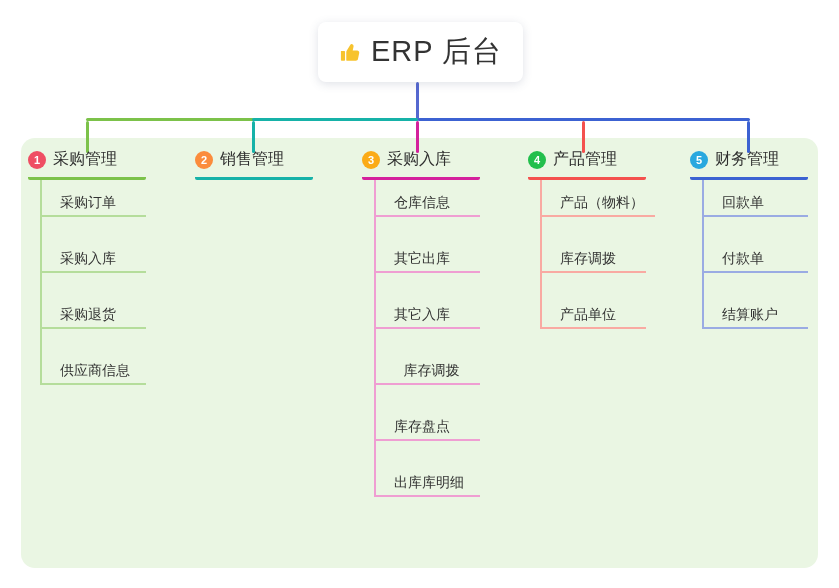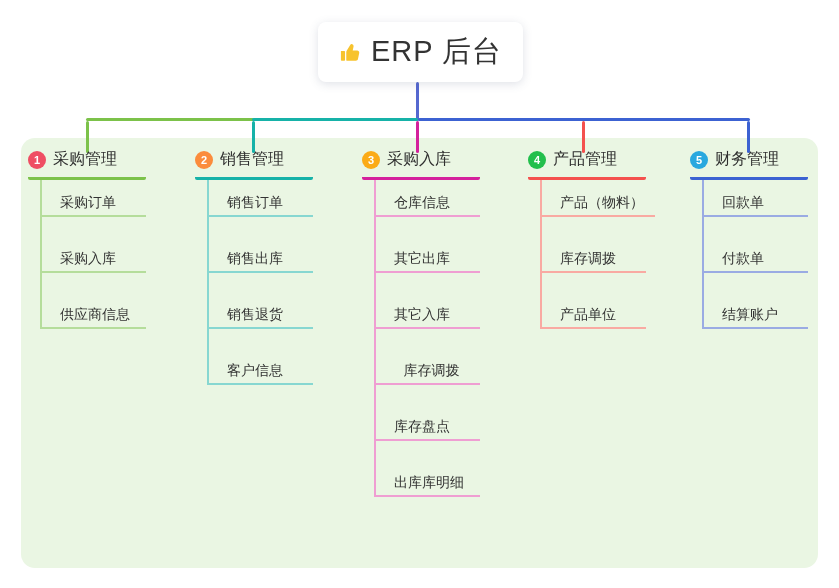--- a/index.html
+++ b/index.html
@@ -101,33 +101,28 @@
 
   <div id="branches">
       <div class="branch" style="left: 28px; top: 147px;">
         <div class="branch-header" style="border-bottom-color: rgb(124, 194, 74);">
           <span class="badge" style="background: rgb(239, 78, 99);">1</span>
           <span class="branch-label">采购管理</span>
         </div>
         <div class="children" style="border-left-color: rgb(181, 221, 155);">
           <div class="child" style="border-bottom-color: rgb(181, 221, 155);">采购订单</div>
           <div class="child" style="border-bottom-color: rgb(181, 221, 155);">采购入库</div>
+          <div class="child" style="border-bottom-color: rgb(181, 221, 155);">采购退货</div>
           <div class="child" style="border-bottom-color: rgb(181, 221, 155);">供应商信息</div>
         </div>
       </div>
       <div class="branch" style="left: 195px; top: 147px;">
         <div class="branch-header" style="border-bottom-color: rgb(22, 178, 168);">
           <span class="badge" style="background: rgb(251, 140, 60);">2</span>
           <span class="branch-label">销售管理</span>
-        </div>
-        <div class="children" style="border-left-color: rgb(135, 215, 209);">
-          <div class="child" style="border-bottom-color: rgb(135, 215, 209);">销售订单</div>
-          <div class="child" style="border-bottom-color: rgb(135, 215, 209);">销售出库</div>
-          <div class="child" style="border-bottom-color: rgb(135, 215, 209);">销售退货</div>
-          <div class="child" style="border-bottom-color: rgb(135, 215, 209);">客户信息</div>
         </div>
       </div>
       <div class="branch" style="left: 362px; top: 147px;">
         <div class="branch-header" style="border-bottom-color: rgb(212, 33, 156);">
           <span class="badge" style="background: rgb(251, 171, 23);">3</span>
           <span class="branch-label">采购入库</span>
         </div>
         <div class="children" style="border-left-color: rgb(239, 158, 210);">
           <div class="child" style="border-bottom-color: rgb(239, 158, 210);">仓库信息</div>
           <div class="child" style="border-bottom-color: rgb(239, 158, 210);">其它出库</div>

